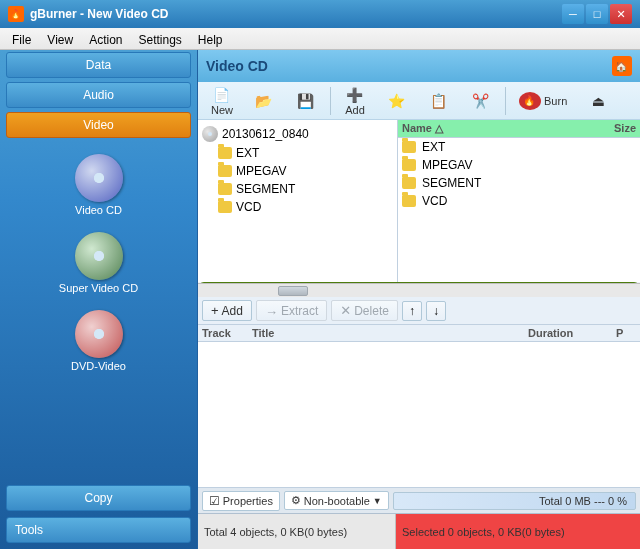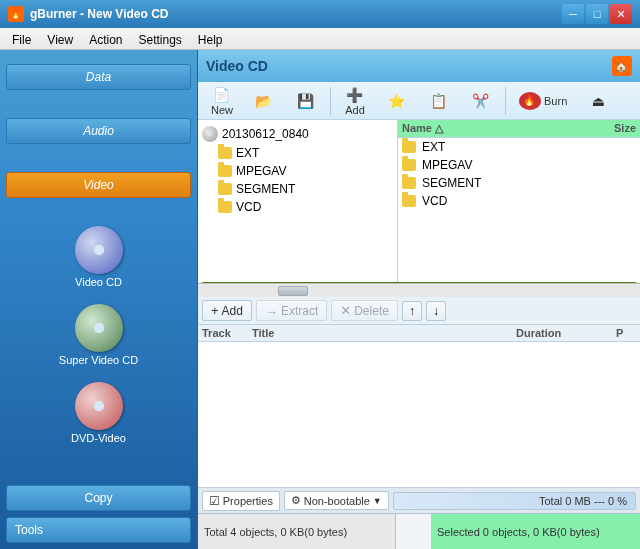--- a/index.html
+++ b/index.html
@@ -53,30 +53,29 @@
 
     
     .sidebar {
       width: 198px;
       background: linear-gradient(to bottom, #4a9fd4 0%, #3388cc 30%, #1a5a9a 100%);
       display: flex;
       flex-direction: column;
       border-right: 1px solid #2060a0;
     }
     .sidebar-btn {
-      margin: 14px 6px;
+      margin: 2px 6px;
       padding: 5px 8px;
       background: linear-gradient(to bottom, #5bb0e0, #3a8cc8);
       border: 1px solid #2878b8;
       border-radius: 3px;
       color: white;
       font-size: 12px;
       text-align: center;
       cursor: pointer;
-      font-style: italic;
     }
     .sidebar-btn.active {
       background: linear-gradient(to bottom, #f0a020, #e08010);
       border-color: #c06010;
     }
     .sidebar-nav-items {
       display: flex;
       flex-direction: column;
       align-items: center;
       padding: 8px 4px;
@@ -330,21 +329,21 @@
       display: flex;
       background: #e8f0f8;
       border-bottom: 1px solid #c0d0e0;
       padding: 2px 4px;
       font-size: 11px;
       font-weight: bold;
       color: #555;
     }
     .track-col-track { width: 50px; }
     .track-col-title { flex: 1; }
-    .track-col-duration { width: 100px; }
+    .track-col-duration { width: 88px; }
     .track-col-p { width: 20px; }
 
     
     .h-scroll {
       height: 14px;
       background: #e8e8e8;
       border-top: 1px solid #c0c0c0;
       display: flex;
       align-items: center;
     }
@@ -367,27 +366,26 @@
       background: #e8e8e8;
       border-right: 1px solid #c0c0c0;
       display: flex;
       align-items: center;
       padding: 0 6px;
       font-size: 11px;
       color: #333;
     }
     .status-right {
       flex: 1;
-      background: #86efac;
+      background: #ef4444;
       display: flex;
       align-items: center;
       padding: 0 6px;
       font-size: 11px;
       color: #333;
-      margin-left: 35px;
     }
     .props-bar {
       display: flex;
       align-items: center;
       height: 26px;
       background: #e0e8f0;
       border-top: 1px solid #c0d0e0;
       padding: 0 4px;
       gap: 4px;
     }

